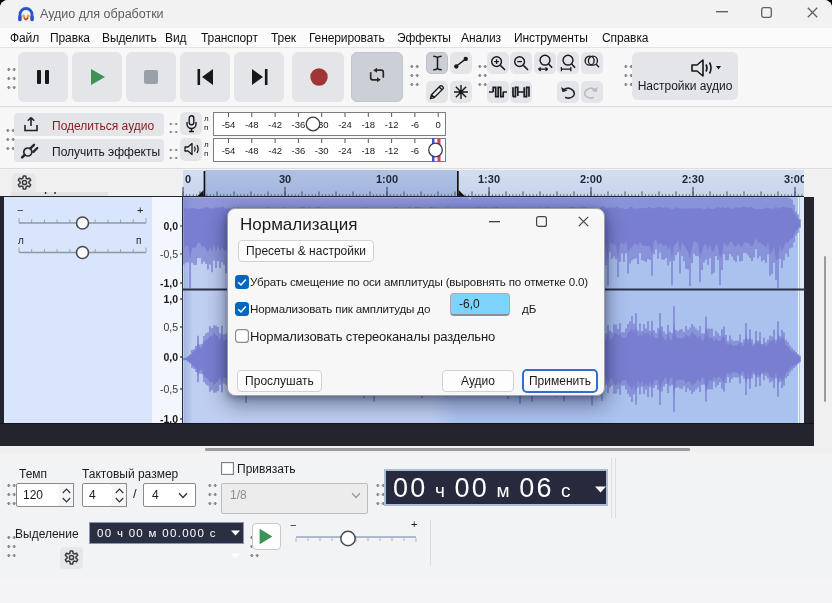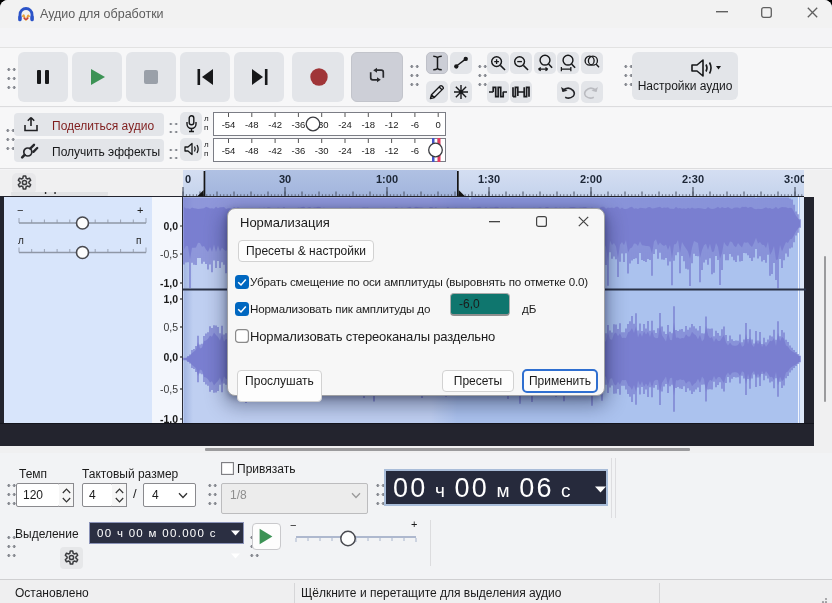--- a/index.html
+++ b/index.html
@@ -26,20 +26,33 @@
         <rect width="12" height="1.4" fill="#606060"></rect>
       </svg>
   <svg style="left:761px;top:7px" width="11" height="11" viewBox="0 0 11 11">
         <rect x="0.7" y="0.7" width="9.6" height="9.6" rx="2" fill="none" stroke="#606060" stroke-width="1.3"></rect>
       </svg>
   <svg style="left:807px;top:7px" width="11" height="11" viewBox="0 0 11 11">
         <path d="M0.8 0.8 10.2 10.2M10.2 0.8 0.8 10.2" stroke="#606060" stroke-width="1.3"></path>
       </svg>
 </div>
 
+<div class="abs" style="left:0;top:28px;width:832px;height:19px;background:#fbfbfb;font-size:12px;letter-spacing:-0.1px;color:#111">
+  <span class="abs" style="left:10px;top:3px">Файл</span>
+  <span class="abs" style="left:50px;top:3px">Правка</span>
+  <span class="abs" style="left:102px;top:3px">Выделить</span>
+  <span class="abs" style="left:165px;top:3px">Вид</span>
+  <span class="abs" style="left:201px;top:3px">Транспорт</span>
+  <span class="abs" style="left:271px;top:3px">Трек</span>
+  <span class="abs" style="left:309px;top:3px">Генерировать</span>
+  <span class="abs" style="left:397px;top:3px">Эффекты</span>
+  <span class="abs" style="left:461px;top:3px">Анализ</span>
+  <span class="abs" style="left:514px;top:3px">Инструменты</span>
+  <span class="abs" style="left:602px;top:3px">Справка</span>
+</div>
 <div class="abs" style="left:0;top:47px;width:832px;height:1px;background:#e2e2e2"></div>
 
 <div class="abs" style="left:0;top:48px;width:832px;height:59px;background:#f7f7f8;border-bottom:1px solid #dcdcde">
   <div class="grip" style="left:6px;top:17px"></div>
 
   <div class="tbtn" style="left:18px;top:4px;width:50px;height:50px"></div>
   <div class="tbtn" style="left:72px;top:4px;width:50px;height:50px"></div>
   <div class="tbtn" style="left:126px;top:4px;width:50px;height:50px"></div>
   <div class="tbtn" style="left:180px;top:4px;width:50px;height:50px"></div>
   <div class="tbtn" style="left:234px;top:4px;width:50px;height:50px"></div>
@@ -557,21 +570,21 @@
 
 <div class="abs" style="left:804px;top:170px;width:28px;height:27px;background:#f0f0f1"></div>
 <div class="abs" style="left:814px;top:197px;width:18px;height:255px;background:#f0f0f1"></div>
 <div class="abs" style="left:824px;top:256px;width:2px;height:146px;background:#9b9b9d;border-radius:1px"></div>
 
 <div class="abs" style="left:0;top:424px;width:814px;height:22px;background:#23242e"></div>
 <div class="abs" style="left:0;top:446px;width:832px;height:7px;background:#f0f0f1"></div>
 <div class="abs" style="left:205px;top:448px;width:485px;height:2.5px;background:#9b9b9d;border-radius:1px"></div>
 
 <div class="abs" style="left:227px;top:208px;width:378px;height:188px;background:#f7f7f7;border:1px solid #9e9fa3;border-radius:8px;box-shadow:0 7px 20px 2px rgba(8,12,40,0.42),0 2px 6px rgba(8,12,40,0.28);z-index:50">
-  <div class="abs" style="left:12px;top:6px;font-size:13px;color:#1b1b1b">Нормализация</div>
+  <div class="abs" style="left:12px;top:6px;font-size:17px;color:#1b1b1b">Нормализация</div>
   <svg style="left:261px;top:12px" width="11" height="2" viewBox="0 0 11 2">
         <rect width="11" height="1.3" fill="#444"></rect>
       </svg>
   <svg style="left:308px;top:7px" width="11" height="11" viewBox="0 0 11 11">
         <rect x="0.6" y="0.6" width="9.8" height="9.8" rx="2" fill="none" stroke="#444" stroke-width="1.2"></rect>
       </svg>
   <svg style="left:350px;top:7px" width="11" height="11" viewBox="0 0 11 11">
         <path d="M0.8 0.8 10.2 10.2M10.2 0.8 0.8 10.2" stroke="#444" stroke-width="1.2"></path>
       </svg>
   <div class="abs" style="left:10px;top:31px;width:136px;height:22px;background:#fdfdfd;border:1px solid #d2d2d2;border-radius:4px;font-size:12px;color:#1b1b1b;text-align:center;line-height:20px">Пресеты &amp; настройки</div>
@@ -579,29 +592,29 @@
   <svg style="left:7px;top:66px" width="14" height="14" viewBox="0 0 14 14">
         <rect width="14" height="14" rx="3.5" fill="#0067c0"></rect>
         <path d="M3.2 7.2 L6 10 L10.8 4.6" fill="none" stroke="#fff" stroke-width="1.5"></path>
       </svg>
   <div class="abs" style="left:22px;top:66px;font-size:11.6px;letter-spacing:-0.15px;white-space:nowrap;color:#1b1b1b">Убрать смещение по оси амплитуды (выровнять по отметке 0.0)</div>
   <svg style="left:7px;top:93px" width="14" height="14" viewBox="0 0 14 14">
         <rect width="14" height="14" rx="3.5" fill="#0067c0"></rect>
         <path d="M3.2 7.2 L6 10 L10.8 4.6" fill="none" stroke="#fff" stroke-width="1.5"></path>
       </svg>
   <div class="abs" style="left:22px;top:93px;font-size:11.6px;letter-spacing:-0.15px;white-space:nowrap;color:#1b1b1b">Нормализовать пик амплитуды до</div>
-  <div class="abs" style="left:222px;top:84px;width:60px;height:23px;background:#0f766e;border:1px solid #ababab;border-bottom:2px solid #8f8f8f;border-radius:4px;font-size:12px;color:#1b1b1b;padding:3px 0 0 8px">-6,0</div>
+  <div class="abs" style="left:222px;top:84px;width:60px;height:23px;background:#7dd3fc;border:1px solid #ababab;border-bottom:2px solid #8f8f8f;border-radius:4px;font-size:12px;color:#1b1b1b;padding:3px 0 0 8px">-6,0</div>
   <div class="abs" style="left:294px;top:93px;font-size:11.6px;color:#1b1b1b">дБ</div>
   <svg style="left:7px;top:120px" width="14" height="14" viewBox="0 0 14 14">
         <rect x="0.6" y="0.6" width="12.8" height="12.8" rx="3" fill="#fff" stroke="#8a8a8a" stroke-width="1.2"></rect>
       </svg>
   <div class="abs" style="left:22px;top:120px;font-size:13px;letter-spacing:-0.15px;white-space:nowrap;color:#1b1b1b">Нормализовать стереоканалы раздельно</div>
 
-  <div class="abs" style="left:9px;top:161px;width:85px;height:32px;background:#fdfdfd;border:1px solid #d2d2d2;border-radius:4px;font-size:12px;color:#1b1b1b;text-align:center;line-height:20px">Прослушать</div>
-  <div class="abs" style="left:214px;top:161px;width:72px;height:22px;background:#fdfdfd;border:1px solid #d2d2d2;border-radius:4px;font-size:12px;color:#1b1b1b;text-align:center;line-height:20px">Пресеты</div>
+  <div class="abs" style="left:9px;top:161px;width:85px;height:22px;background:#fdfdfd;border:1px solid #d2d2d2;border-radius:4px;font-size:12px;color:#1b1b1b;text-align:center;line-height:20px">Прослушать</div>
+  <div class="abs" style="left:214px;top:161px;width:72px;height:22px;background:#fdfdfd;border:1px solid #d2d2d2;border-radius:4px;font-size:12px;color:#1b1b1b;text-align:center;line-height:20px">Аудио</div>
   <div class="abs" style="left:294px;top:160px;width:76px;height:24px;background:#fdfdfd;border:2px solid #2f6fd0;border-radius:5px;font-size:12px;color:#1b1b1b;text-align:center;line-height:20px">Применить</div>
 </div>
 
 <div class="abs" style="left:0;top:453px;width:832px;height:66px;background:#f2f3f5;border-bottom:1px solid #d9d9db;font-size:12px;color:#1b1b1b">
   <div class="grip" style="left:6px;top:28px"></div>
   <div class="abs" style="left:19px;top:14px">Темп</div>
   <div class="abs" style="left:16px;top:30px;width:44px;height:24px;background:#fff;border:1px solid #8a8a8e;border-radius:2px;padding:4px 0 0 6px">120</div>
   <div class="abs" style="left:59px;top:30px;width:15px;height:24px;background:#f6f6f6;border:1px solid #8a8a8e;border-left:none">
     <svg style="left:3px;top:4px" width="9" height="6" viewBox="0 0 9 6">
           <path d="M0.8 5 4.5 1.2 8.2 5" fill="none" stroke="#333" stroke-width="1.2"></path>
@@ -682,28 +695,12 @@
           <line x1="86" y1="4" x2="86" y2="7"></line>
           <line x1="98" y1="4" x2="98" y2="7"></line>
           <line x1="110" y1="4" x2="110" y2="7"></line>
           <line x1="122" y1="4" x2="122" y2="8"></line>
         </g>
     <circle cx="54" cy="4.5" r="7.2" fill="#fdfdfd" stroke="#494a50" stroke-width="1.5"></circle>
   </svg>
   <div class="vsep" style="left:430px;top:2px;height:46px"></div>
 </div>
 
-<div class="abs" style="left:0;top:579px;width:832px;height:24px;background:#efeff0;border-top:1px solid #cfcfd1;font-size:12px;color:#1b1b1b">
-  <div class="abs" style="left:15px;top:6px">Остановлено</div>
-  <div class="vsep" style="left:294px;top:3px;height:24px;background:#d6d6d8"></div>
-  <div class="abs" style="left:301px;top:6px">Щёлкните и перетащите для выделения аудио</div>
-  <div class="vsep" style="left:659px;top:3px;height:24px;background:#d6d6d8"></div>
-  <svg style="left:818px;top:17px" width="10" height="10" viewBox="0 0 10 10">
-        <g fill="#9a9a9e">
-          <circle cx="8" cy="2" r="1.1"></circle>
-          <circle cx="8" cy="5" r="1.1"></circle>
-          <circle cx="8" cy="8" r="1.1"></circle>
-          <circle cx="5" cy="5" r="1.1"></circle>
-          <circle cx="5" cy="8" r="1.1"></circle>
-          <circle cx="2" cy="8" r="1.1"></circle>
-        </g>
-      </svg>
-</div>
 </div>
 </body></html>

